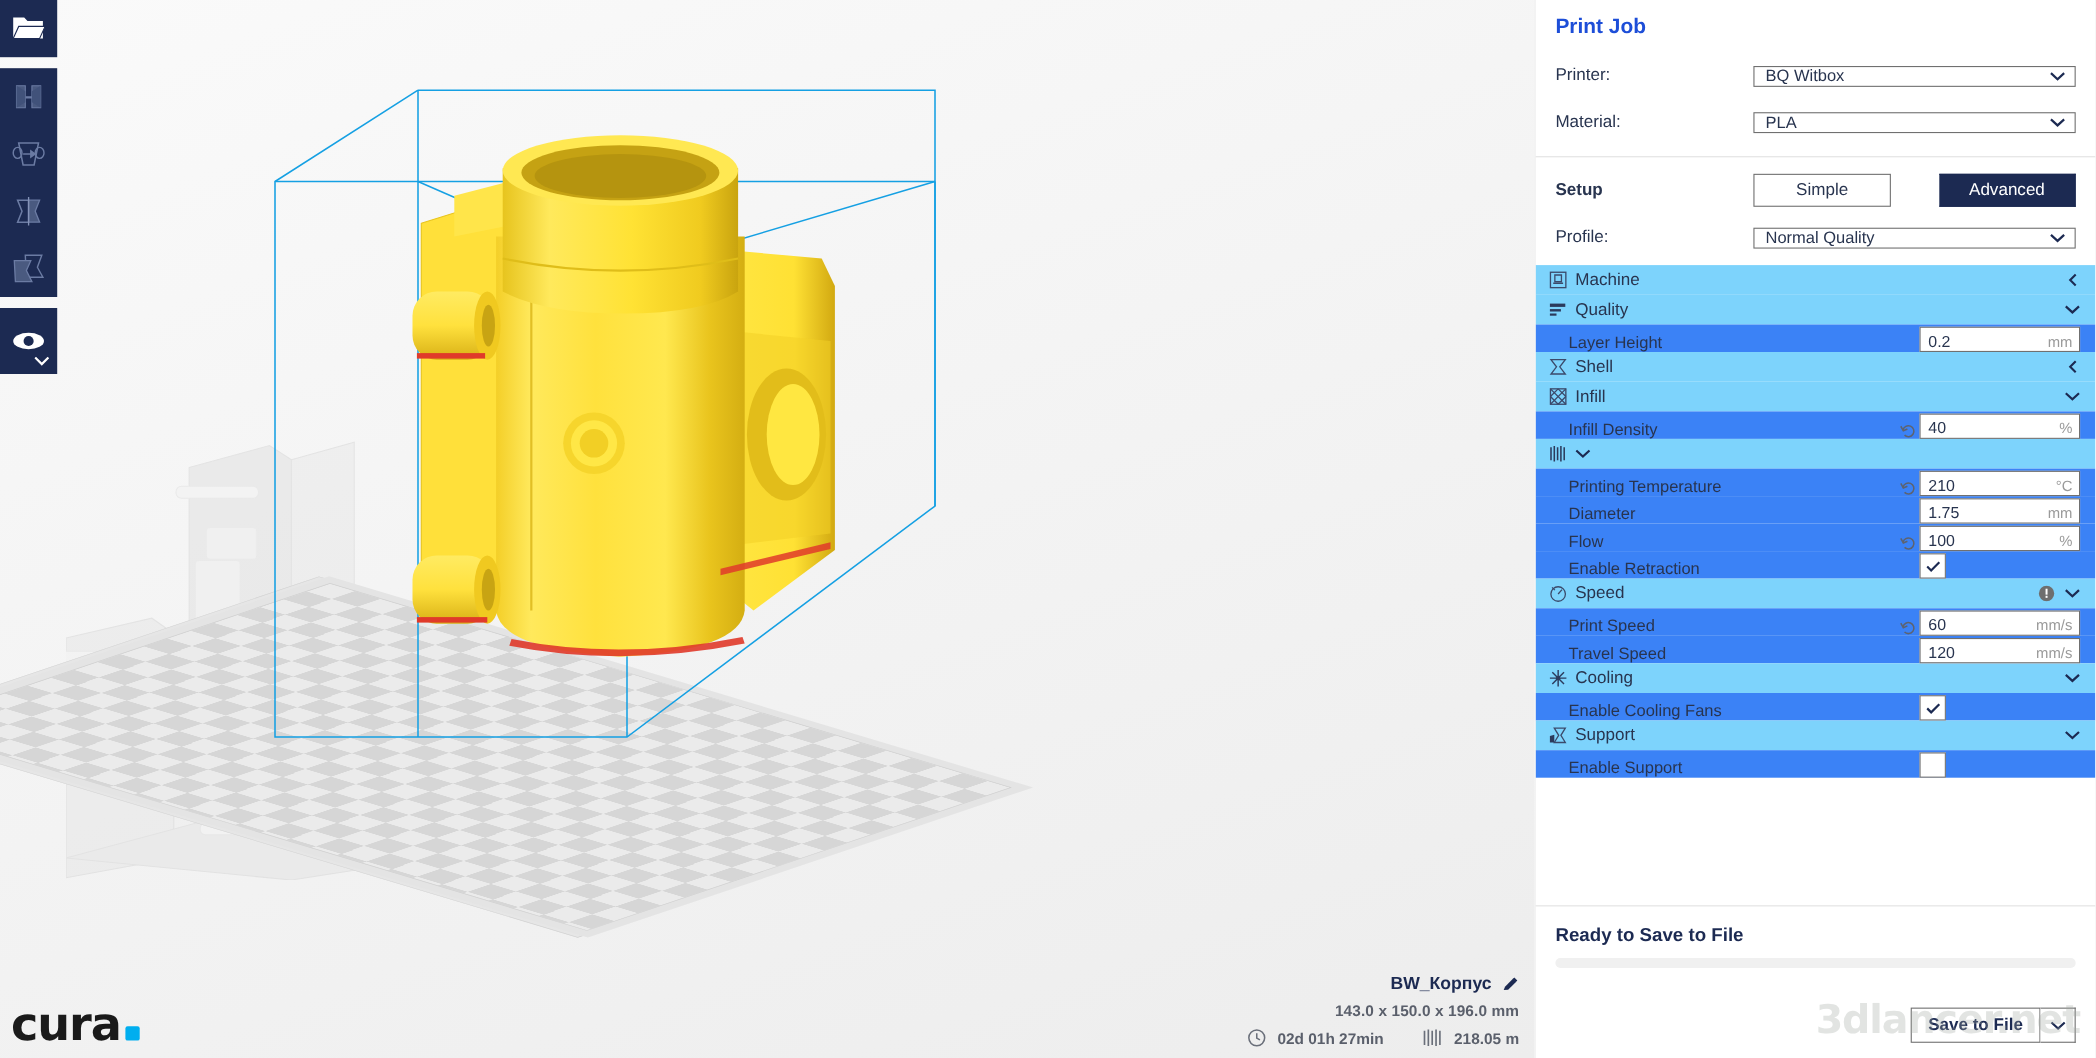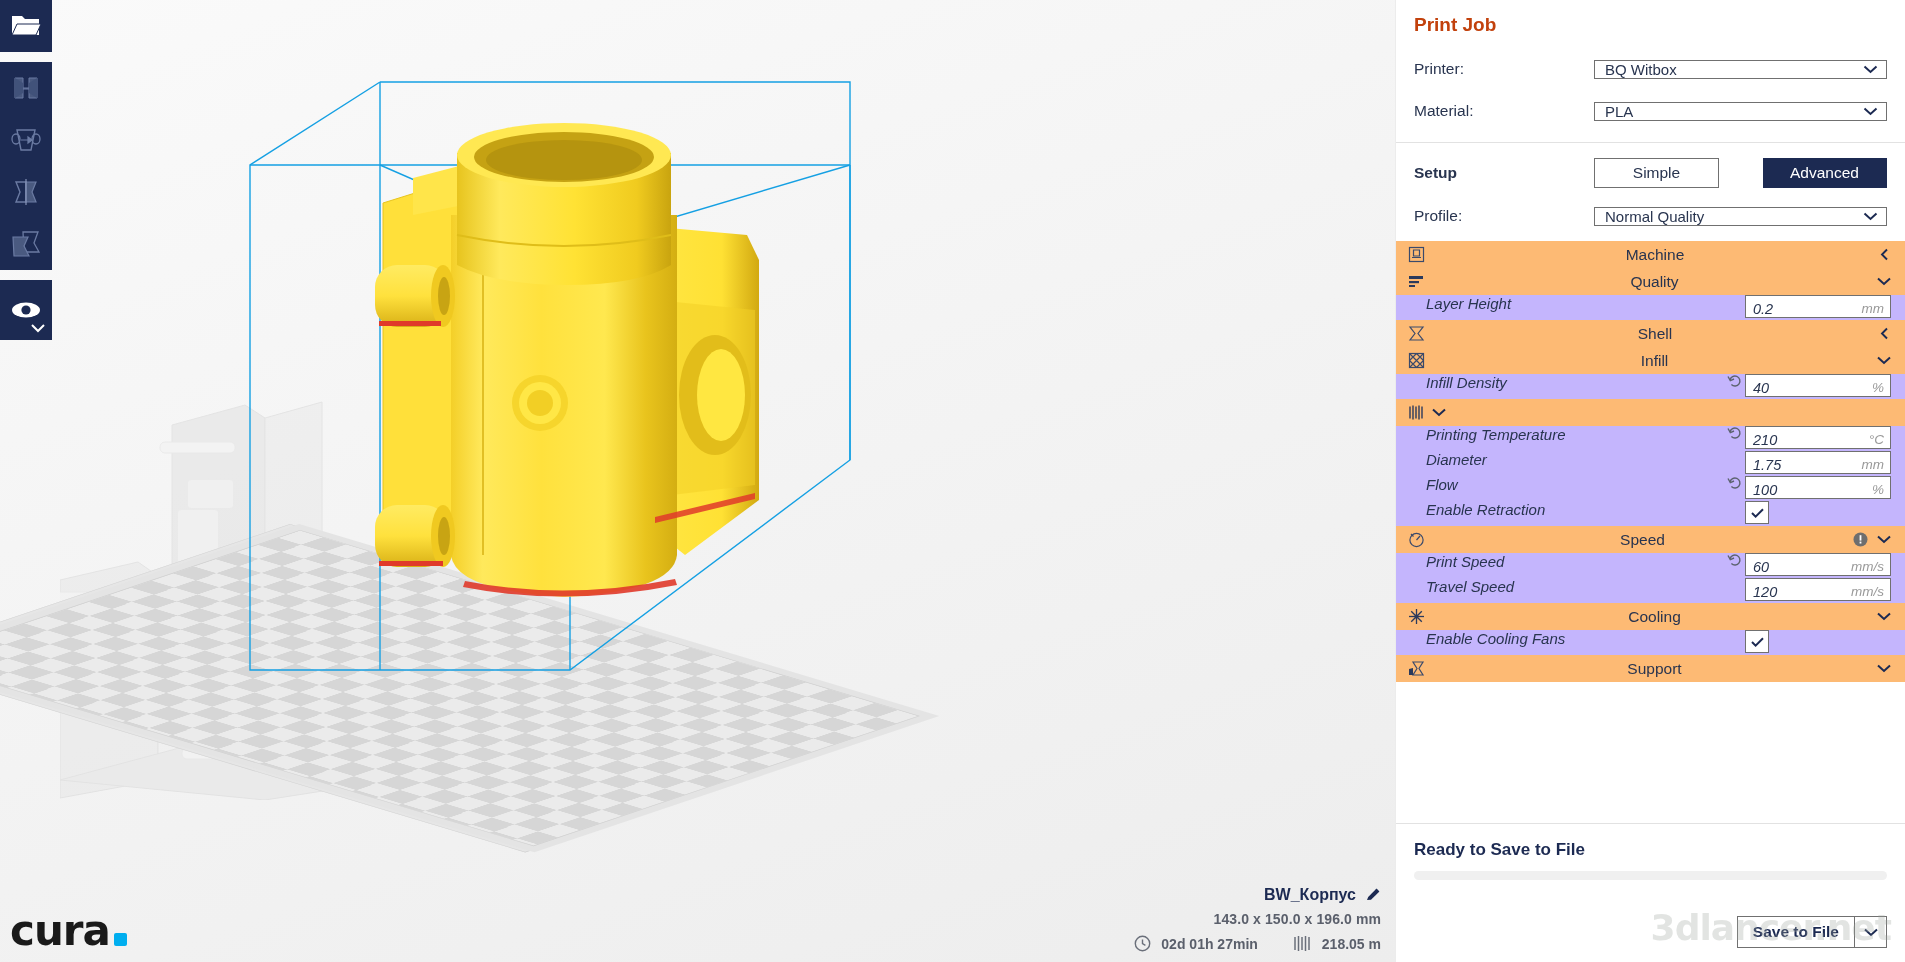--- a/index.html
+++ b/index.html
@@ -103,21 +103,21 @@
   
   #panel {
     position:absolute; right:0; top:0; width:510px; height:962px;
     background:#ffffff; z-index:15;
     display:flex; flex-direction:column;
     border-left:1px solid #ececec;
   }
   .panel-pad { padding:0 18px; }
 
   .sec-title {
-    font-size:19px; font-weight:700; color:#c2410c;
+    font-size:19px; font-weight:700; color:#1d4ed8;
   }
   .field-row {
     display:flex; align-items:center; height:38px; margin-top:4px;
   }
   .field-label {
     width:180px; font-size:15.5px; color:#28344f;
   }
   .combo {
     flex:1; height:19px; border:1px solid #707070; background:#fff;
     display:flex; align-items:center; padding:0 8px 0 10px;
@@ -139,32 +139,30 @@
   }
   .tab + .tab { border-left:none;margin-left:44px; }
   .tab.active { background:#1c2a52; color:#fff; border-color:#1c2a52; }
 
   
   #settings {
     flex:1; overflow:hidden; position:relative; margin-top:6px;
   }
   .cat-row {
     display:flex; align-items:center; height:27px;
-    background:#fdba74; padding-left:12px; padding-right:14px;
+    background:#7dd3fc; padding-left:12px; padding-right:14px;
     cursor:pointer;
-    text-align:center;
   }
   .cat-row .cicon { width:24px; display:flex; align-items:center; }
   .cat-row .clabel { flex:1; font-size:15.5px; color:#28344f; }
   .cat-row .cright { display:flex; align-items:center; gap:9px; }
 
   .set-row {
-    display:flex; align-items:flex-start; height:25px; padding-left:30px; padding-right:14px;
-    background:#c4b5fd;
-    font-style:italic;
+    display:flex; align-items:flex-end; height:25px; padding-left:30px; padding-right:14px;
+    background:#3b82f6;
   }
   .set-row .slabel { flex:1; font-size:15px; color:#28344f; }
   .set-row .revert { width:22px; display:flex; justify-content:center; cursor:pointer;}
   .val-box {
     width:146px; height:23px; border:1px solid #707070; background:#fff;
     display:flex; align-items:center; padding:4px 6px 0 7px;
     font-size:14.5px; color:#28344f;
   }
   .val-box .num { flex:1; }
   .val-box .unit { color:#9a9a9a; font-size:13.5px; }
@@ -685,20 +683,27 @@
               <polygon points="1,9 5,8 5,15 1,15" fill="#2b3a5c"></polygon>
             </svg>
           </span>
           <span class="clabel">Support</span>
           <span class="cright">
             <svg xmlns="http://www.w3.org/2000/svg" width="14" height="9" viewBox="0 0 14 9">
               <path d="M1 1.5 L7 7 L13 1.5" fill="none" stroke="#1c2a52" stroke-width="2"></path>
             </svg>
           </span>
         </div>
+        <div class="set-row">
+          <span class="slabel">Enable Support</span>
+          <span class="revert"></span>
+          <span class="chk-holder">
+            <span class="chk"></span>
+          </span>
+        </div>
       </div>
 
     <div id="action">
       <div class="ready">Ready to Save to File</div>
       <div class="progress"></div>
       <div class="save-wrap">
         <div class="save-btn">Save to File</div>
         <div class="save-more">
           <svg width="14" height="9" viewBox="0 0 14 9">
             <path d="M1 1.5 L7 7 L13 1.5" fill="none" stroke="#1c2a52" stroke-width="2"></path>

